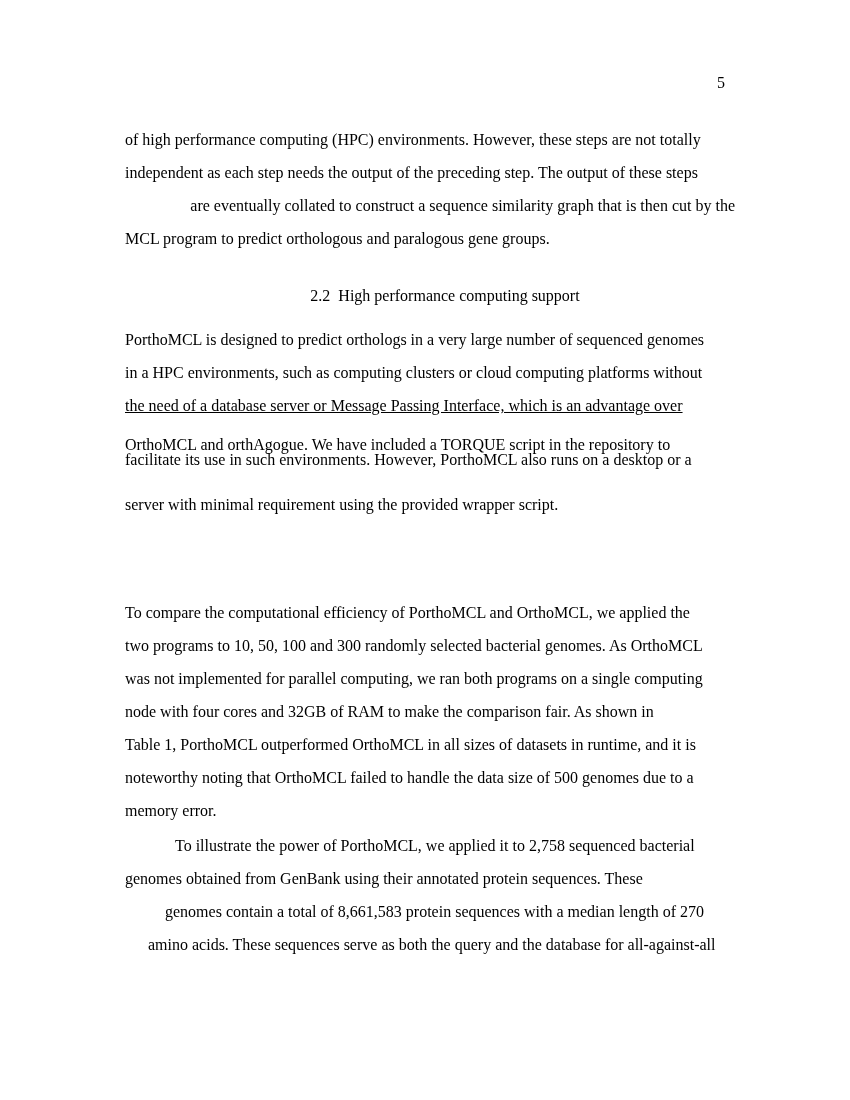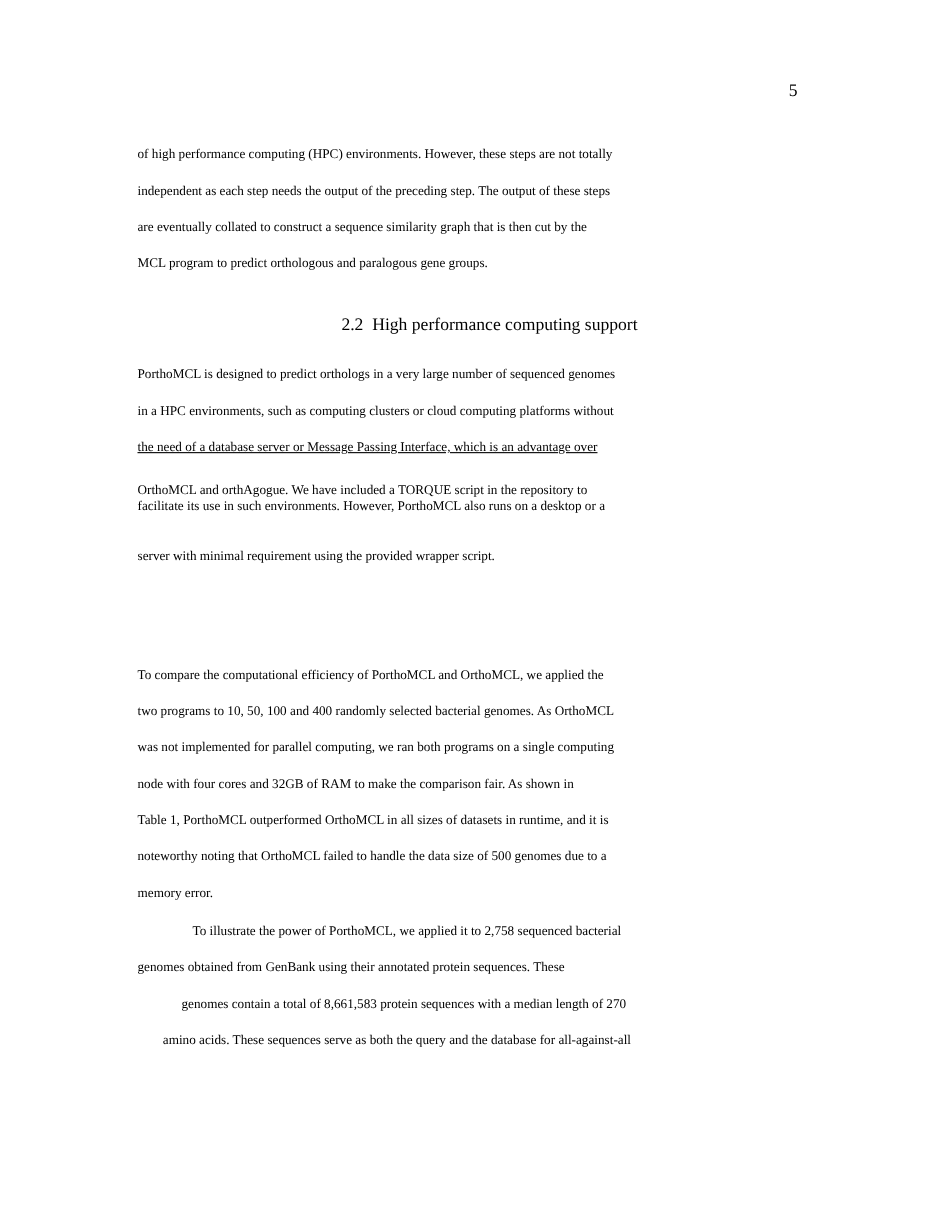--- a/index.html
+++ b/index.html
@@ -29,21 +29,21 @@
       left: 600px;
       width: 125px;
       text-align: right;
       font-size: 16px;
       line-height: 20px;
     }
     .line {
       position: absolute;
       left: 125px;
       width: 610px;
-      font-size: 12px;
+      font-size: 16px;
       line-height: 20px;
       white-space: nowrap;
     }
     .line.indent {
       padding-left: 50px;
       width: 560px;
     }
     .heading {
       position: absolute;
       left: 0;
@@ -64,41 +64,41 @@
 </head>
 <body>
 
 <div class="page">
 
   <div class="page-number">5</div>
 
   <div>
     <div class="line" style="top:130px;">of high performance computing (HPC) environments. However, these steps are not totally</div>
     <div class="line" style="top:163px;">independent as each step needs the output of the preceding step. The output of these steps</div>
-    <div class="line" style="top:196px;">are eventually collated to construct a sequence similarity graph that is then cut by the</div>
+    <div class="line" style="top:196px;text-align:right;">are eventually collated to construct a sequence similarity graph that is then cut by the</div>
     <div class="line" style="top:229px;">MCL program to predict orthologous and paralogous gene groups.</div>
   </div>
 
   <div class="heading" style="top:286px;">
     <span class="num">2.2</span><span>High performance computing support</span>
   </div>
 
   <div>
     <div class="line" style="top:330px;">PorthoMCL is designed to predict orthologs in a very large number of sequenced genomes</div>
     <div class="line" style="top:363px;">in a HPC environments, such as computing clusters or cloud computing platforms without</div>
     <div class="line" style="top:396px;text-decoration:underline;">the need of a database server or Message Passing Interface, which is an advantage over</div>
     <div class="line" style="top:435px;">OrthoMCL and orthAgogue. We have included a TORQUE script in the repository to</div>
     <div class="line" style="top:450px;">facilitate its use in such environments. However, PorthoMCL also runs on a desktop or a</div>
     <div class="line" style="top:495px;">server with minimal requirement using the provided wrapper script.</div>
   </div>
 
 
   <div>
     <div class="line" style="top:603px;">To compare the computational efficiency of PorthoMCL and OrthoMCL, we applied the</div>
-    <div class="line" style="top:636px;">two programs to 10, 50, 100 and 400 randomly selected bacterial genomes. As OrthoMCL</div>
+    <div class="line" style="top:636px;">two programs to 10, 50, 100 and 300 randomly selected bacterial genomes. As OrthoMCL</div>
     <div class="line" style="top:669px;">was not implemented for parallel computing, we ran both programs on a single computing</div>
     <div class="line" style="top:702px;">node with four cores and 32GB of RAM to make the comparison fair. As shown in</div>
     <div class="line" style="top:735px;">Table 1, PorthoMCL outperformed OrthoMCL in all sizes of datasets in runtime, and it is</div>
     <div class="line" style="top:768px;">noteworthy noting that OrthoMCL failed to handle the data size of 500 genomes due to a</div>
     <div class="line" style="top:801px;">memory error.</div>
   </div>
 
   <div>
     <div class="line indent" style="top:836px;">To illustrate the power of PorthoMCL, we applied it to 2,758 sequenced bacterial</div>
     <div class="line" style="top:869px;">genomes obtained from GenBank using their annotated protein sequences. These</div>

